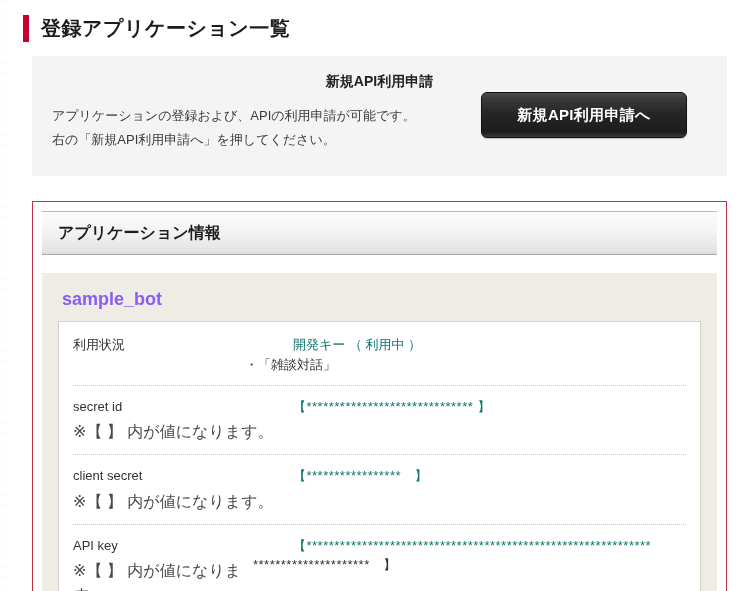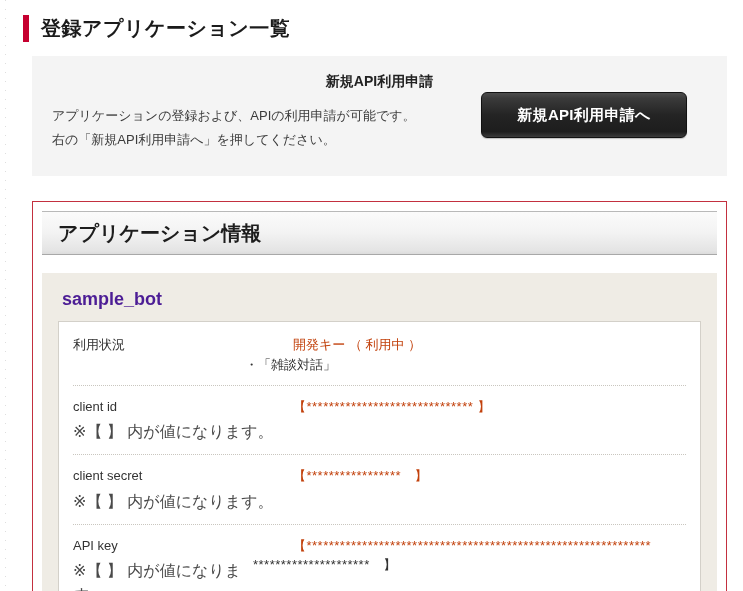--- a/index.html
+++ b/index.html
@@ -114,36 +114,36 @@
     background: linear-gradient(to bottom, #fbfbfb 0%, #f3f3f3 48%, #e4e4e4 92%, #dcdcdc 100%);
     border-top: 1px solid #b9b9b9;
     border-bottom: 1px solid #a8a8a8;
     height: 44px;
     display: flex;
     align-items: center;
     padding-left: 16px;
     box-sizing: border-box;
   }
   .app-info-header-title {
-    font-size: 20px;
+    font-size: 16px;
     font-weight: bold;
     color: #1d1d1d;
     line-height: 1;
   }
 
   .app-card {
     background: #efece5;
     margin-top: 18px;
     padding: 17px 16px 18px 16px;
     box-sizing: border-box;
   }
   .app-name {
     font-size: 18px;
     font-weight: bold;
-    color: #4c1d95;
+    color: #8b5cf6;
     margin: 0 0 13px 4px;
     line-height: 1;
   }
 
   .detail-box {
     background: #ffffff;
     border: 1px solid #d3d0c9;
     padding: 2px 14px 6px 14px;
     box-sizing: border-box;
   }
@@ -162,21 +162,21 @@
     line-height: 1.55;
     gap: 48px;
   }
   .detail-label {
     width: 172px;
     flex: none;
     color: #333333;
   }
   .detail-value {
     flex: 1 1 auto;
-    color: #c2410c;
+    color: #0f766e;
     white-space: nowrap;
     overflow: hidden;
   }
   .detail-value-sub {
     font-size: 13px;
     color: #333333;
     padding-left: 172px;
     line-height: 1.55;
   }
   .detail-note {
@@ -235,21 +235,21 @@
         <div class="detail-row">
           <div class="detail-line">
             <div class="detail-label">利用状況</div>
             <div class="detail-value">開発キー （ 利用中 ）</div>
           </div>
           <div class="detail-value-sub">・「雑談対話」</div>
         </div>
 
         <div class="detail-row">
           <div class="detail-line">
-            <div class="detail-label">client id</div>
+            <div class="detail-label">secret id</div>
             <div class="detail-value mask">【******************************                】</div>
           </div>
           <div class="detail-note">※【 】 内が値になります。</div>
         </div>
 
         <div class="detail-row">
           <div class="detail-line">
             <div class="detail-label">client secret</div>
             <div class="detail-value mask">【*****************　】</div>
           </div>

